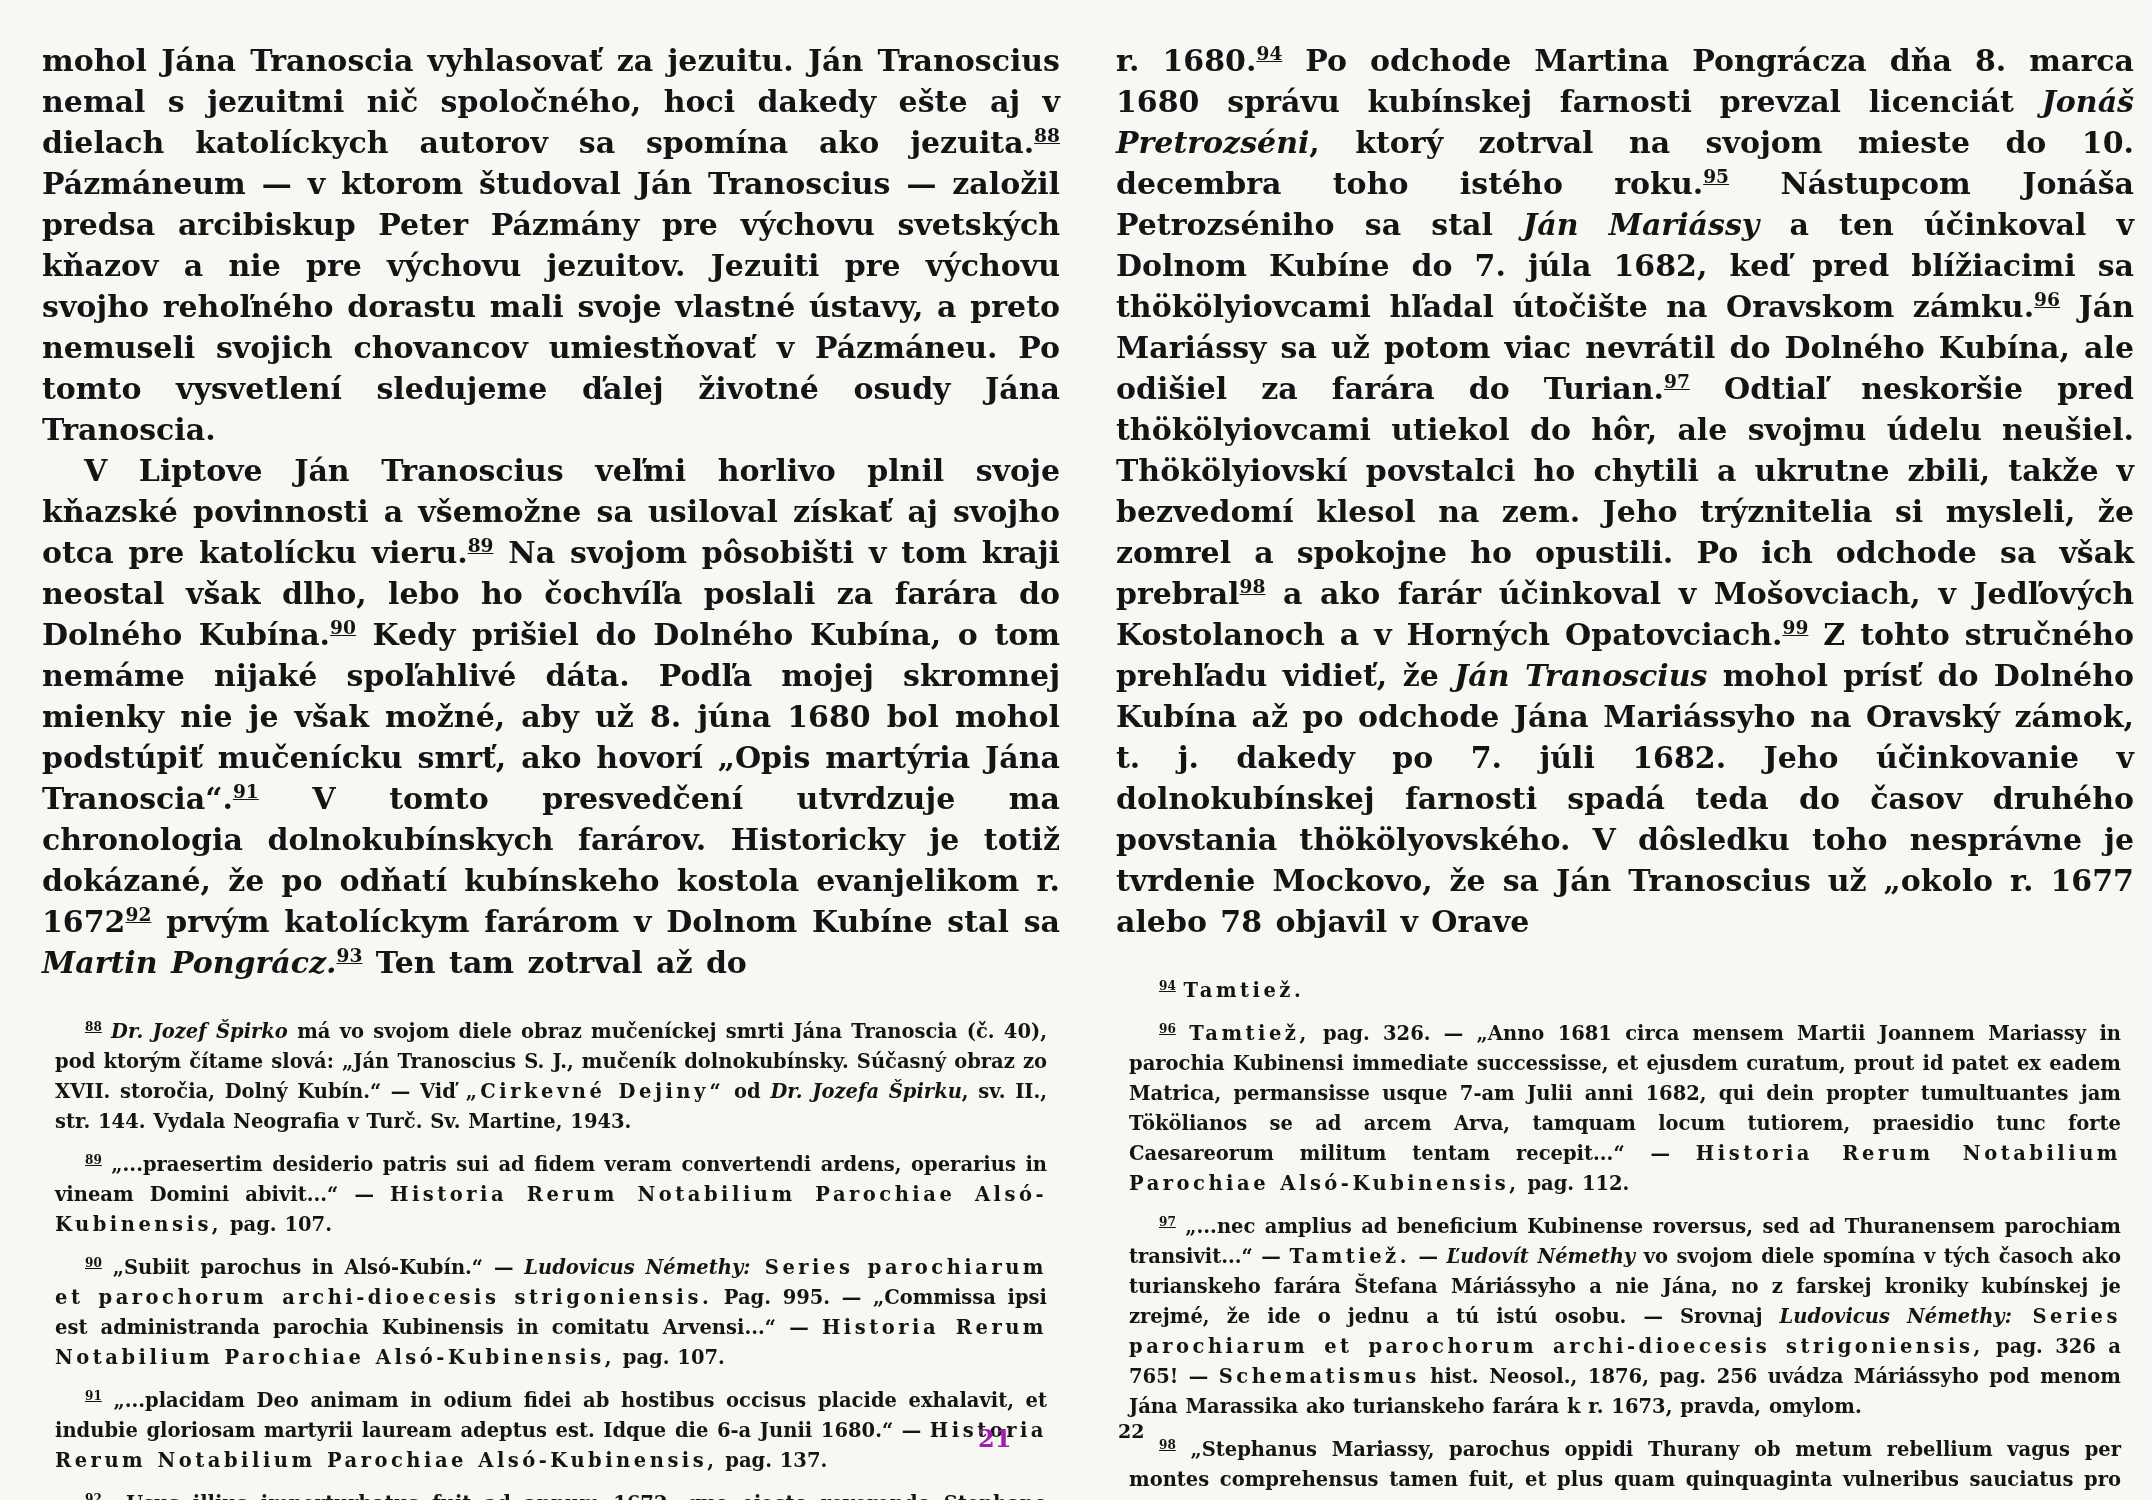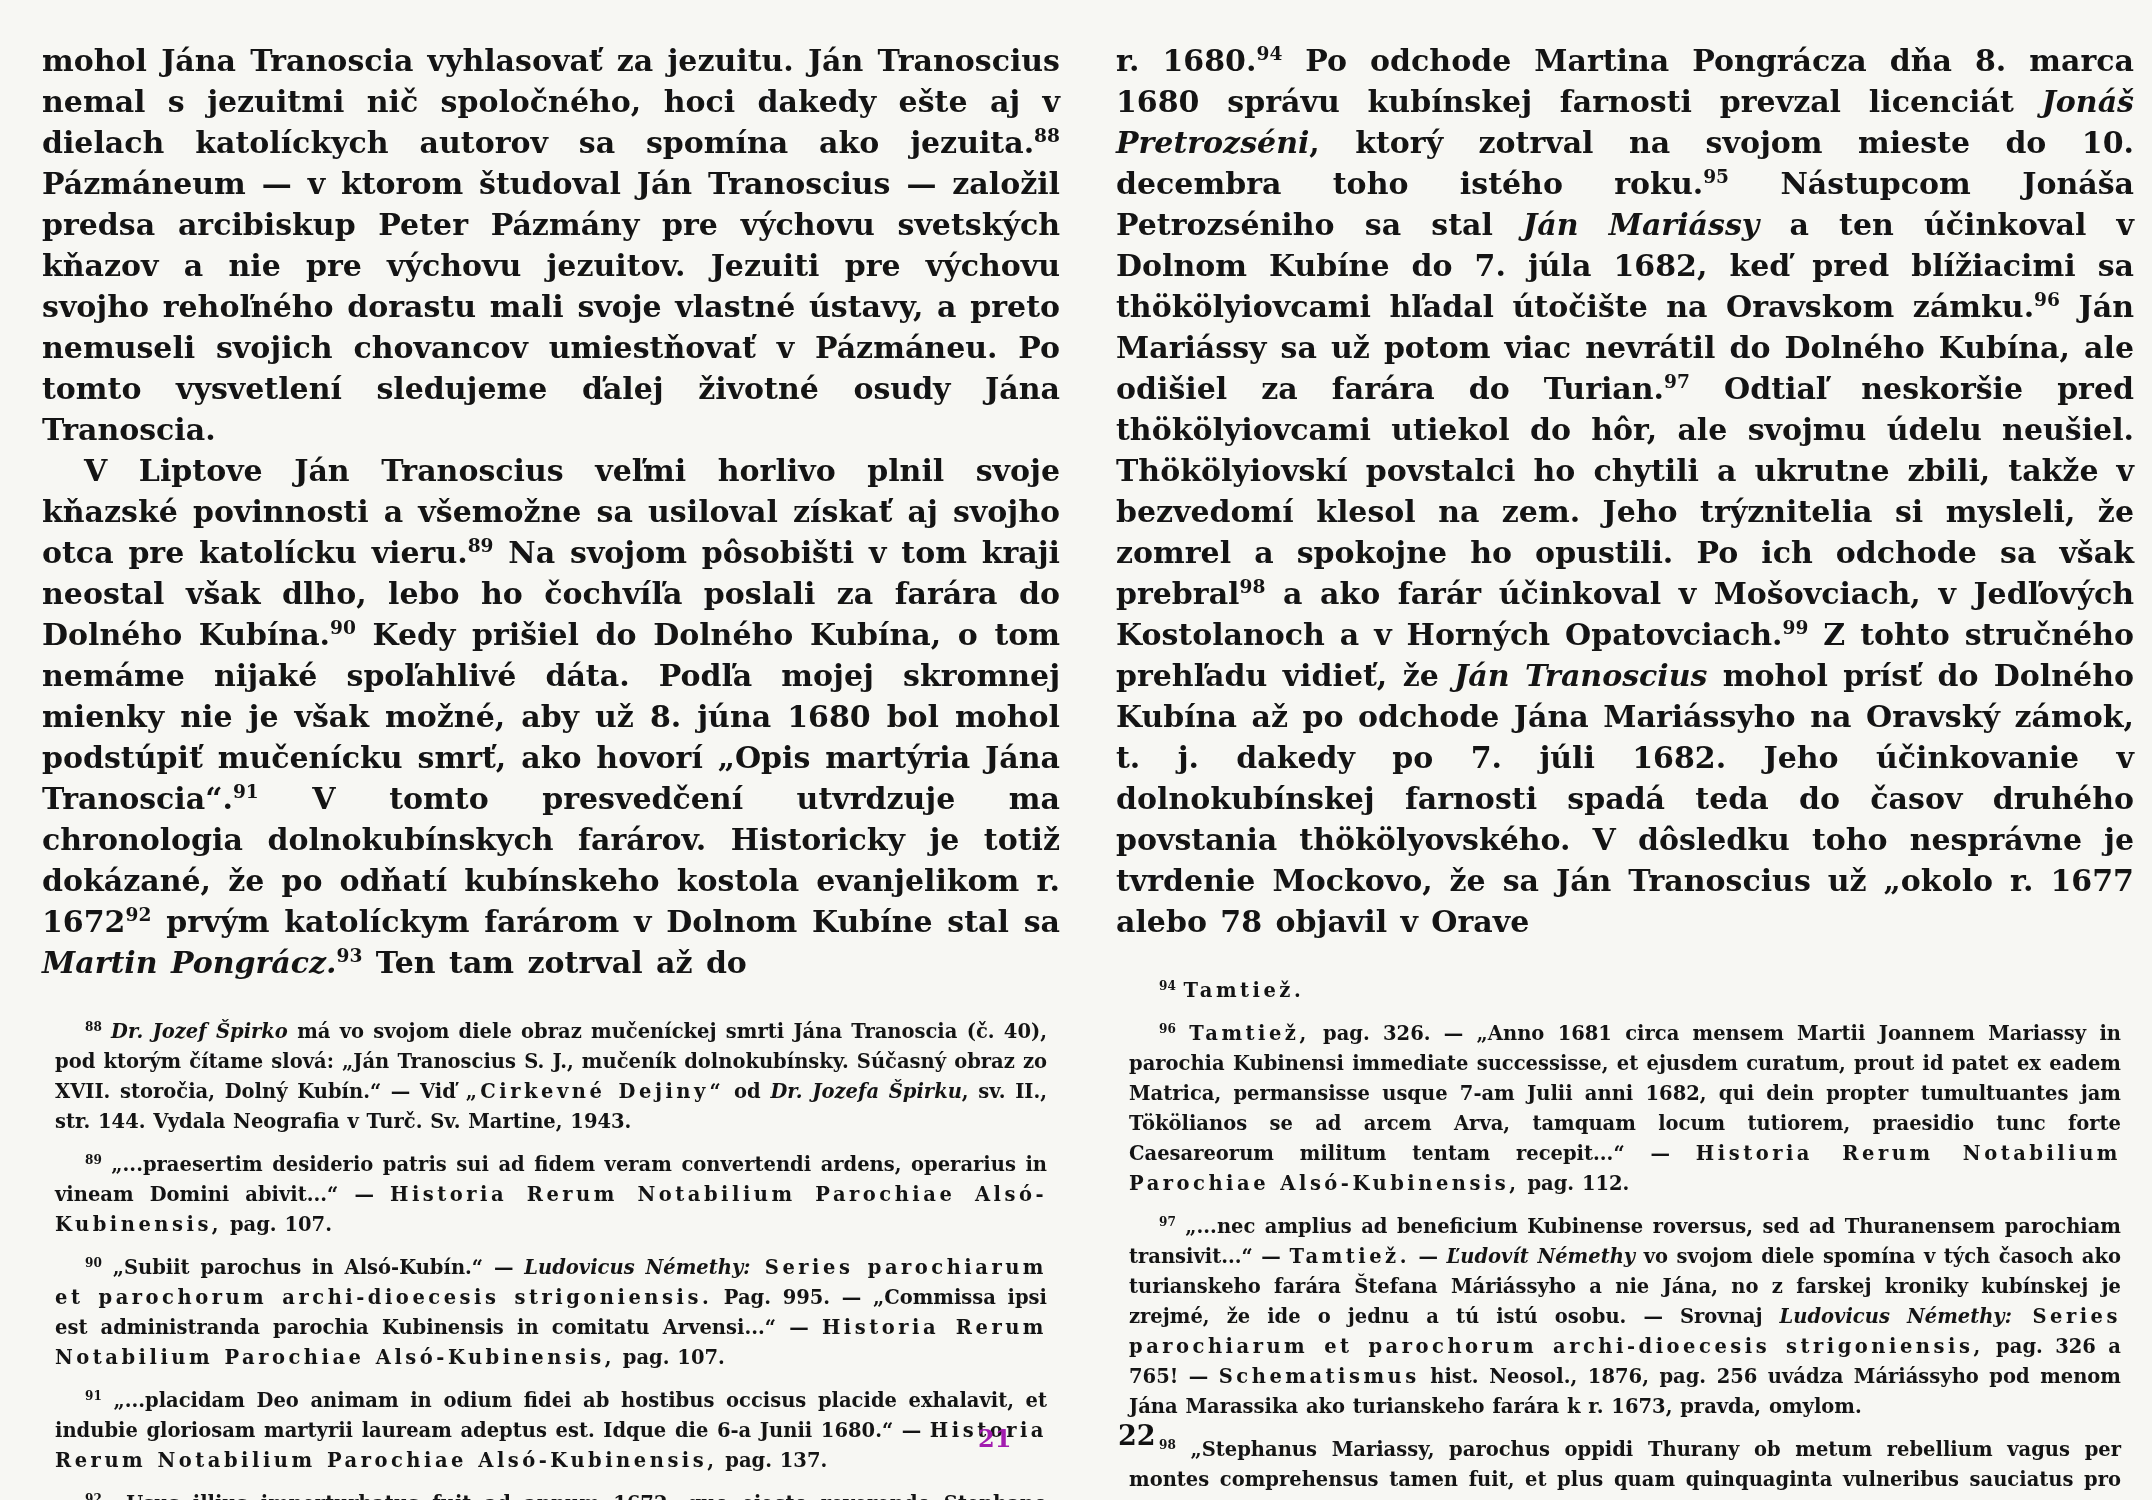--- a/index.html
+++ b/index.html
@@ -35,27 +35,28 @@
     font-weight:700;
     text-align:justify;
     word-spacing:1px;
   }
   .footnotes p{margin:13px;text-indent:30px;}
   sup{
     font-size:0.62em;
     line-height:0;
     vertical-align:super;
     font-weight:700;
+    text-decoration:underline;
   }
   .seg-italic{font-style:italic;}
   .seg-spaced{letter-spacing:3.5px;}
   .page-number{
     position:absolute;
     font-weight:700;
-    font-size:27px;
+    font-size:19px;
   }
   .page-number.left{left:978px;top:1424px;color:#a21caf;font-size:24px;}
   .page-number.right{left:1118px;top:1420px;color:#111;}
 </style>
 </head>
 <body>
 
 <div class="spread">
   <div class="page">
     <div class="main-text">

